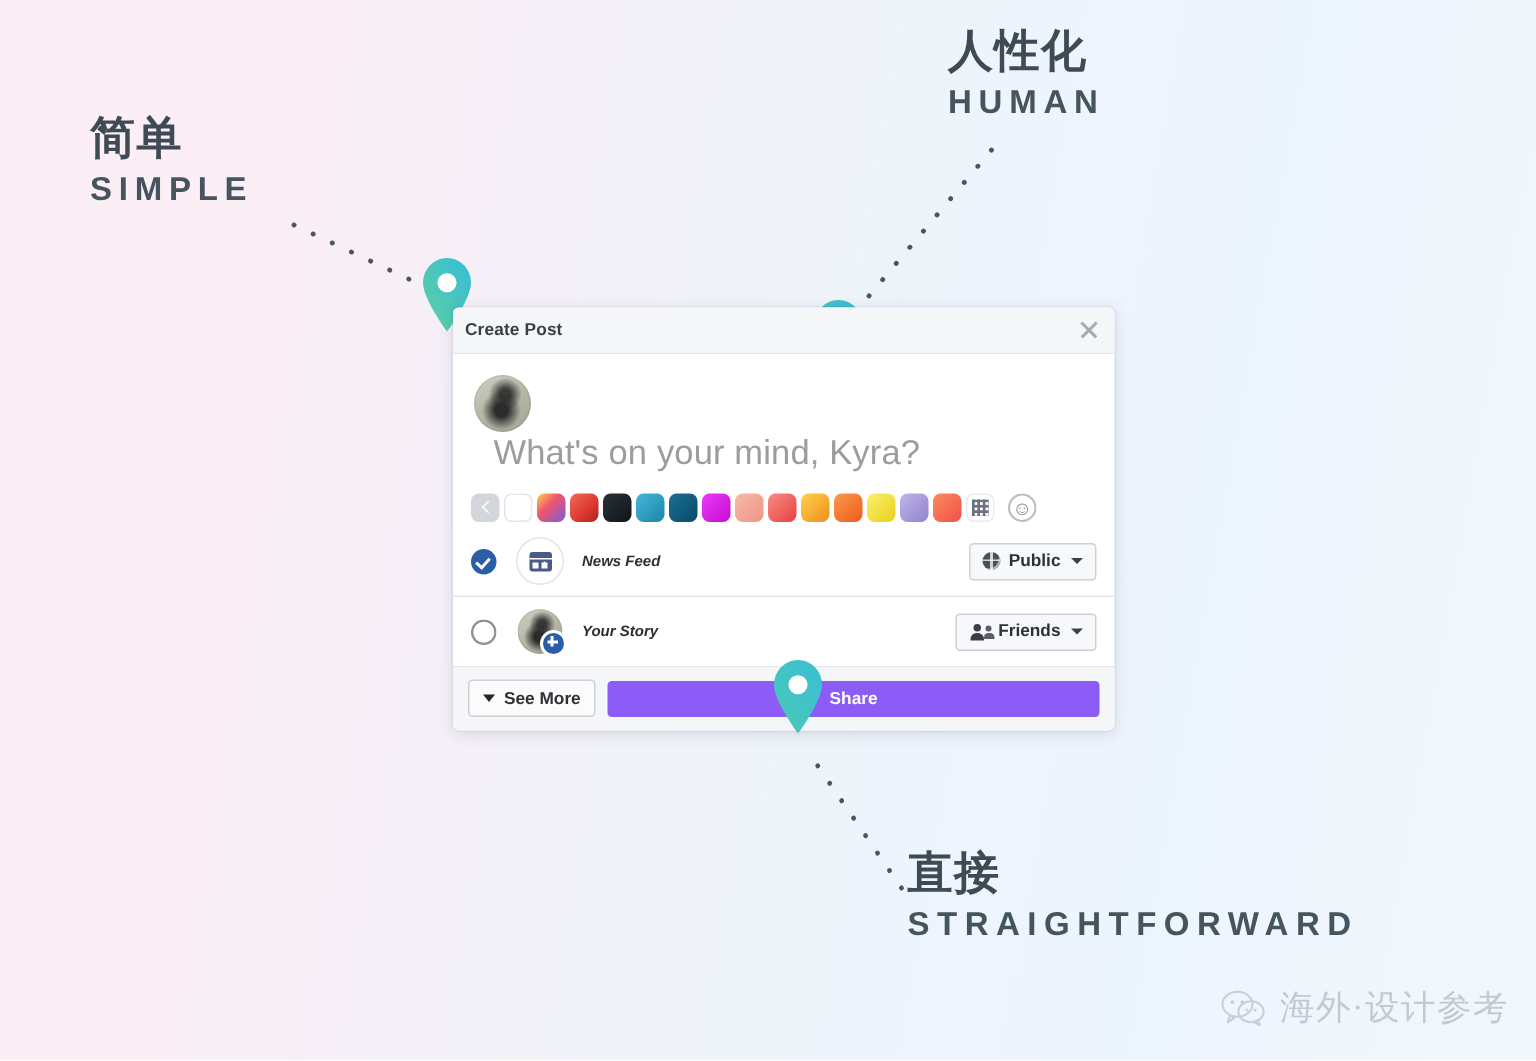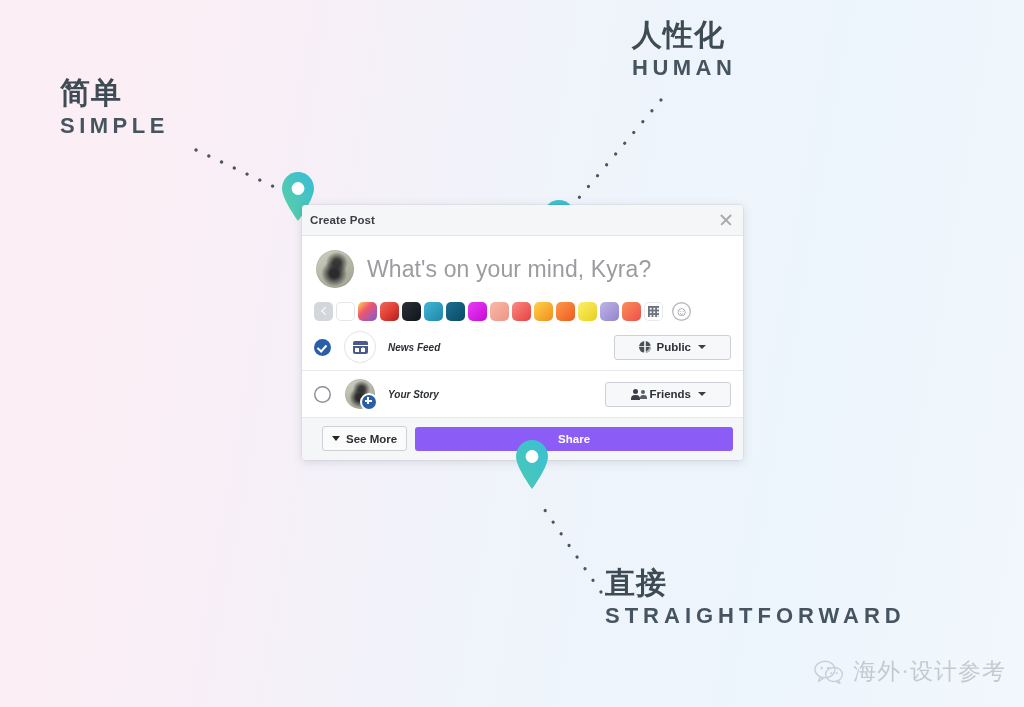--- a/index.html
+++ b/index.html
@@ -99,22 +99,23 @@
     position: absolute;
     left: 0; top: 6px;
     width: 14px; height: 1.6px;
     background: #4b4f56;
   }
   #modal-close::before { transform: rotate(45deg); }
   #modal-close::after  { transform: rotate(-45deg); }
 
   #compose-row {
     display: flex;
-    align-items: center;
+    align-items: flex-start;
     padding: 14px 14px 10px 14px;
+    flex-direction: column;
   }
   #avatar {
     width: 38px; height: 38px;
     border-radius: 50%;
     flex: 0 0 38px;
     background:
       radial-gradient(circle at 48% 62%, #2b2b2b 0 14%, rgba(43,43,43,0) 42%),
       radial-gradient(circle at 55% 34%, #3a3a38 0 11%, rgba(58,58,56,0) 34%),
       linear-gradient(150deg, #cfd0c5 0%, #b8baa9 45%, #9fa392 100%);
     box-shadow: inset 0 0 0 1px rgba(0,0,0,.06);
@@ -341,21 +342,21 @@
     margin-left: 13px;
     font-size: 10px;
     font-weight: 700;
     color: #2c2f34;
     font-style: italic;
   }
   .dest-spacer { flex: 1 1 auto; }
   .aud-btn {
     display: flex; align-items: center; gap: 5px;
     height: 23px;
-    padding: 0 24px;
+    padding: 0 8px;
     border: 1px solid #cdd0d6;
     border-radius: 3px;
     background: #f7f8fa;
     font-size: 11.5px;
     font-weight: 700;
     color: #2e3136;
     cursor: pointer;
     white-space: nowrap;
   }
   .globe-icon {
@@ -400,21 +401,21 @@
     border-right: 4px solid transparent;
     border-top: 4.5px solid #3b3f45;
     margin-left: 2px;
   }
 
   
   #modal-footer {
     display: flex;
     align-items: center;
     gap: 8px;
-    padding: 8px 10px 9px 20px;
+    padding: 8px 10px 9px 10px;
     background: #f5f6f7;
     border-radius: 0 0 4px 4px;
   }
   #see-more-btn {
     display: flex; align-items: center; gap: 6px;
     height: 23px;
     padding: 0 9px;
     border: 1px solid #cdd0d6;
     border-radius: 3px;
     background: #fbfbfc;

